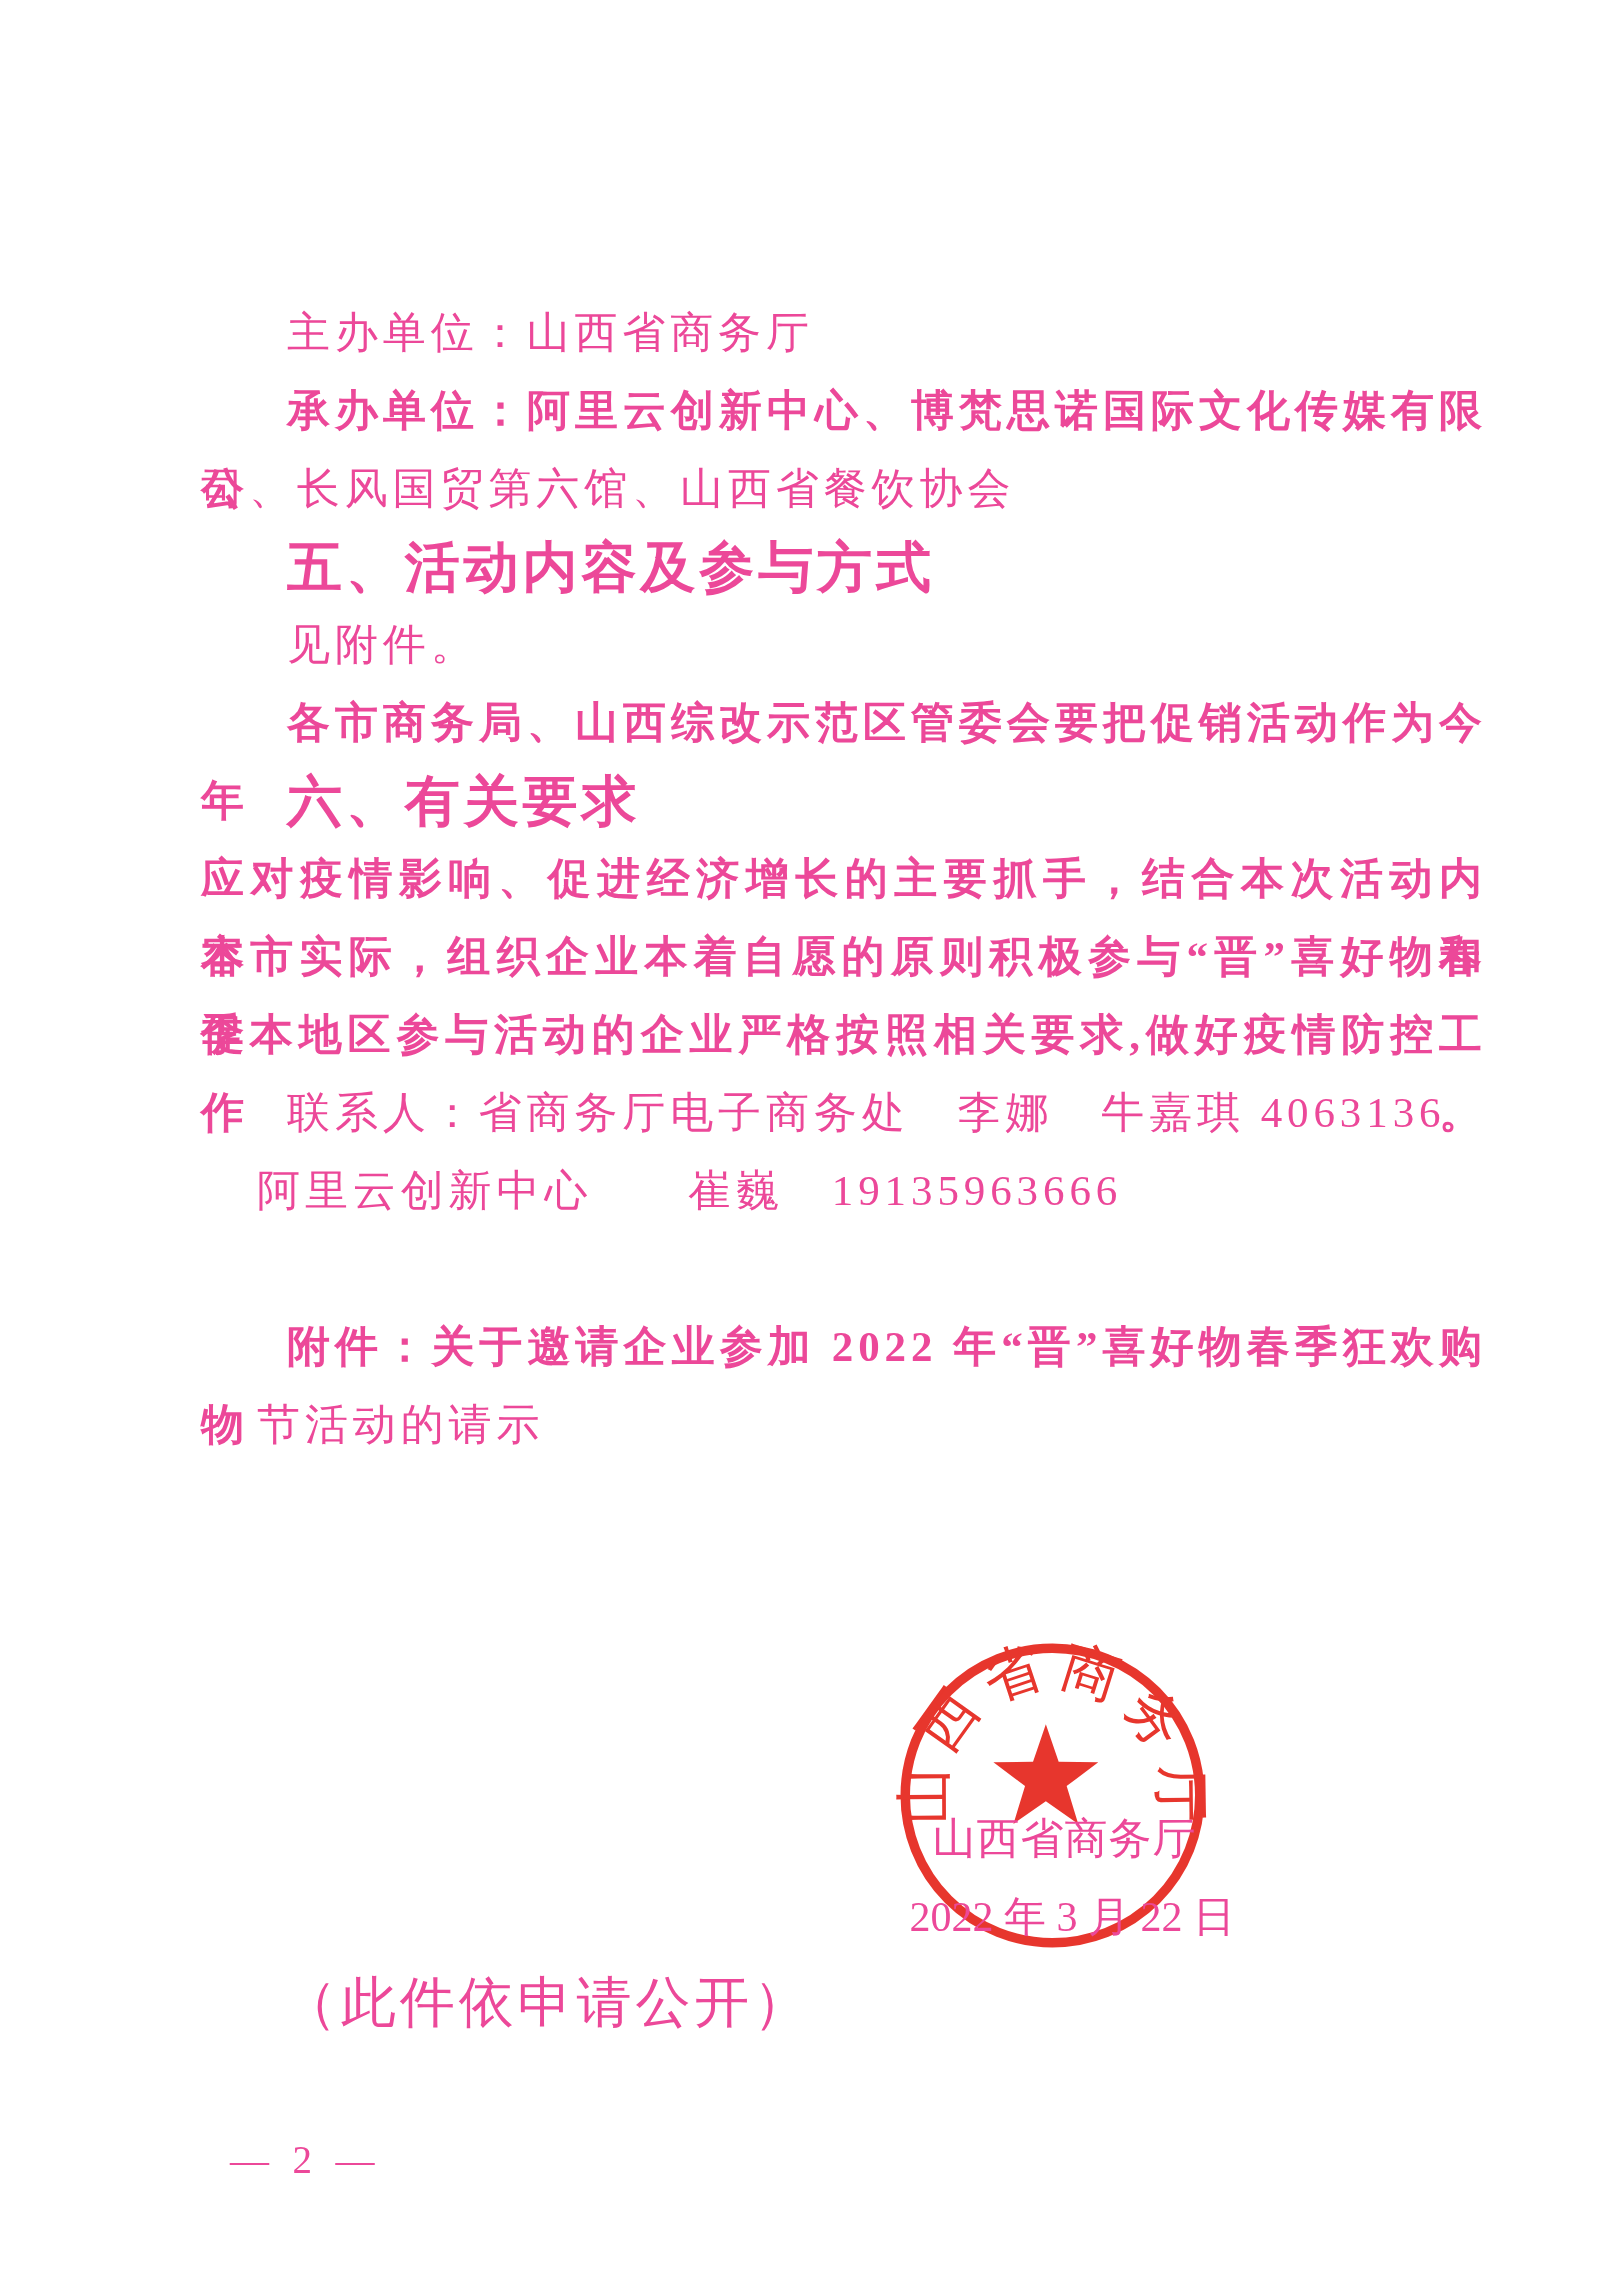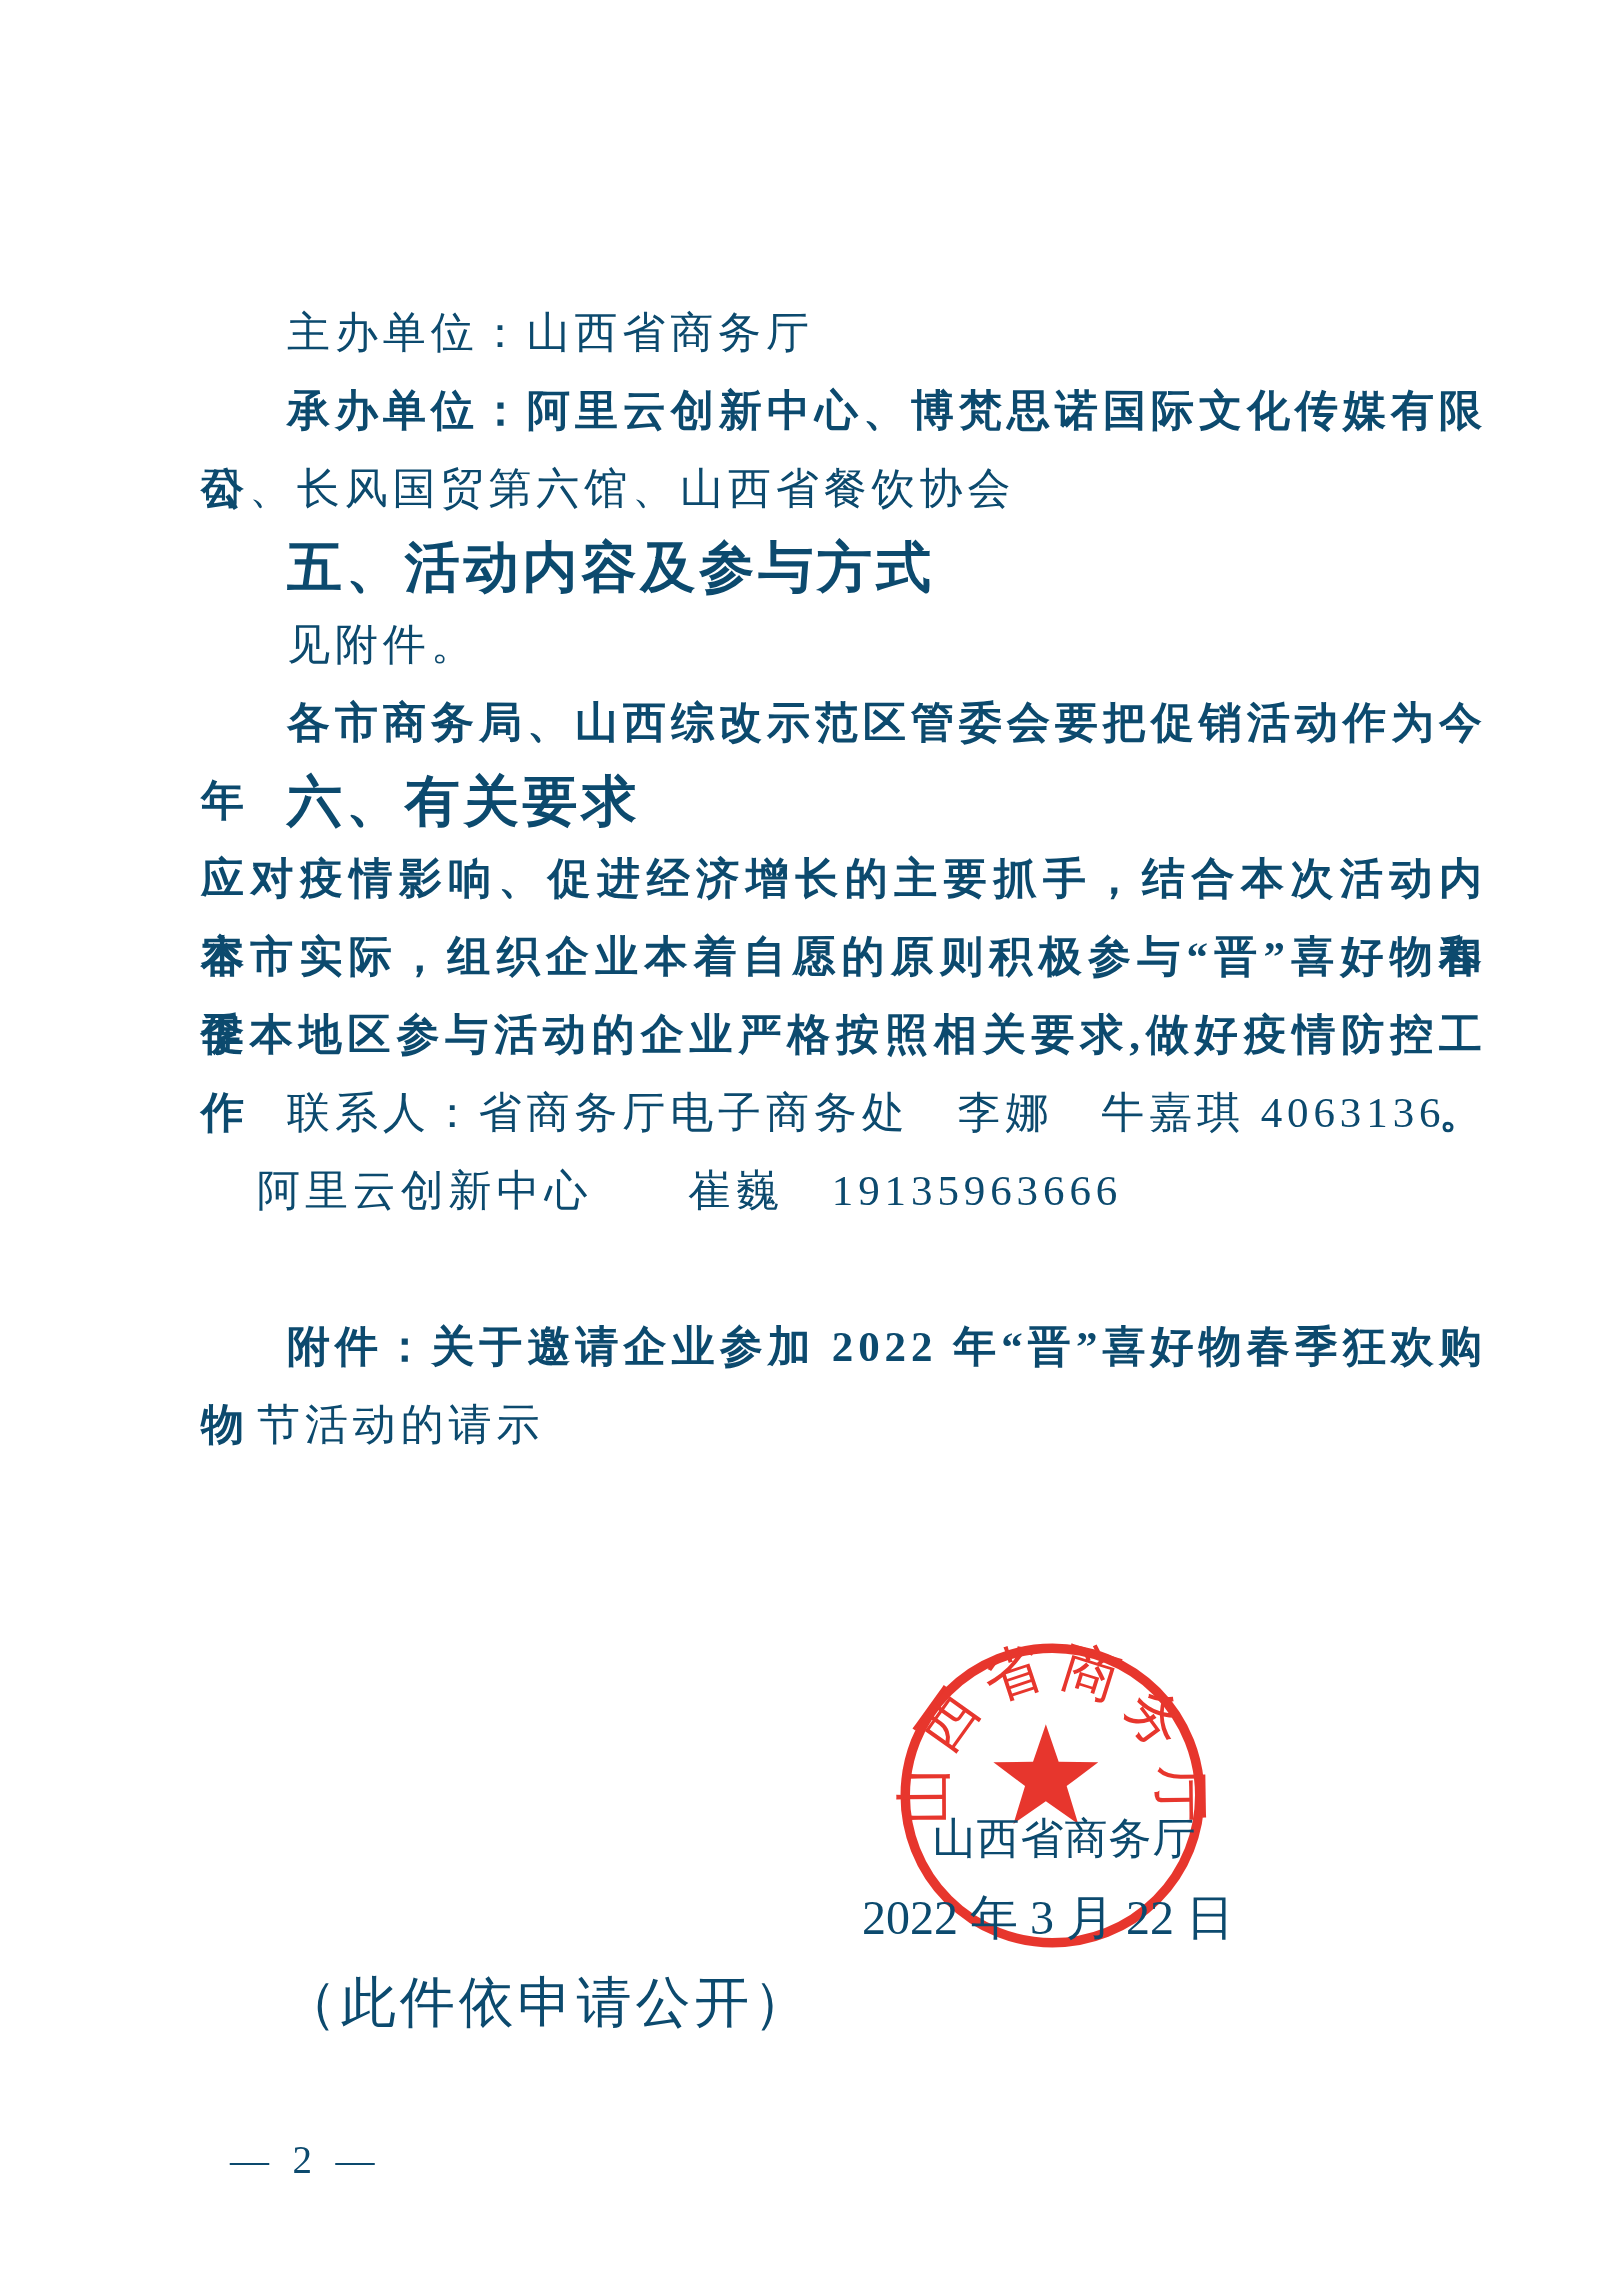--- a/index.html
+++ b/index.html
@@ -2,21 +2,21 @@
 <html><head>
 <meta charset="utf-8">
 <style>
   html,body{margin:0;padding:0;background:#eee;}
   .page{
     position:relative;
     width:1621px;height:2293px;
     background:#ffffff;
     overflow:hidden;
     font-family:"Liberation Serif","DejaVu Serif",serif;
-    color:#0c4a6e;
+    color:#ec4899;
   }
   .textblock{
     position:absolute;
     left:201px;top:294px;width:1286px;
   }
   .ln{
     height:78px;line-height:78px;
     font-size:43px;
     letter-spacing:4.9px;
     white-space:pre-wrap;
@@ -32,22 +32,22 @@
   .seal{
     position:absolute;left:891px;top:1634px;width:323px;height:323px;
     z-index:1;opacity:.92;
   }
   .sig-org{
     position:absolute;left:931px;top:1813px;width:267px;
     font-size:43px;line-height:51px;text-align:center;
     letter-spacing:1px;z-index:2;white-space:pre;
   }
   .sig-date{
-    position:absolute;left:862px;top:1892px;width:337px;
-    font-size:48px;line-height:51px;text-align:left;
+    position:absolute;left:898px;top:1892px;width:337px;
+    font-size:42px;line-height:51px;text-align:right;
     z-index:2;white-space:pre;
   }
   .disclosure{
     position:absolute;left:282px;top:1975px;
     font-size:55px;line-height:55px;letter-spacing:3.9px;white-space:pre;
   }
   .page-num{
     position:absolute;left:230px;top:2137px;
     font-size:39px;line-height:45px;word-spacing:13.7px;white-space:pre;
   }

